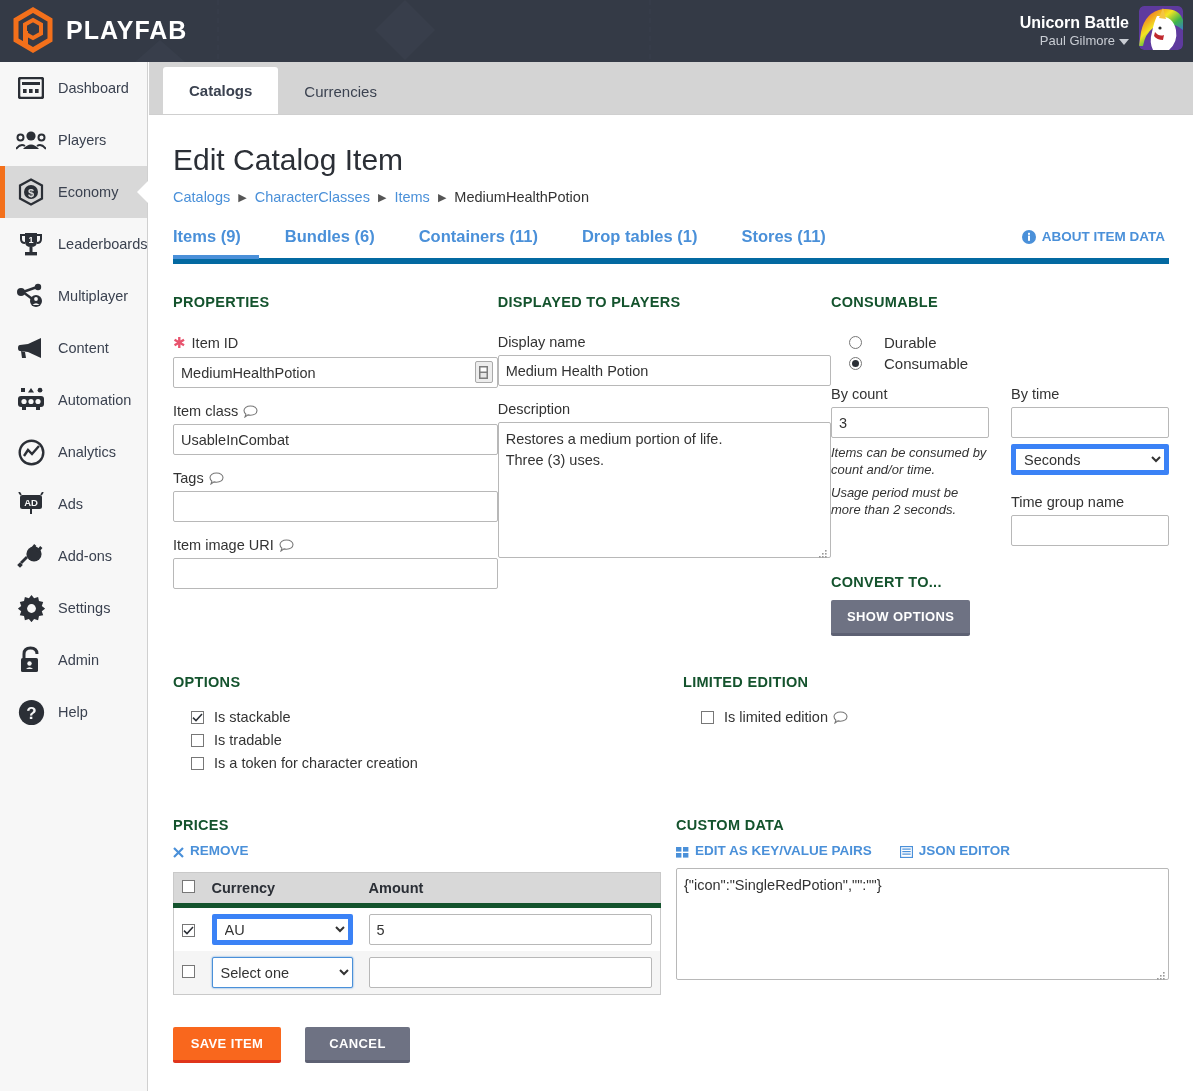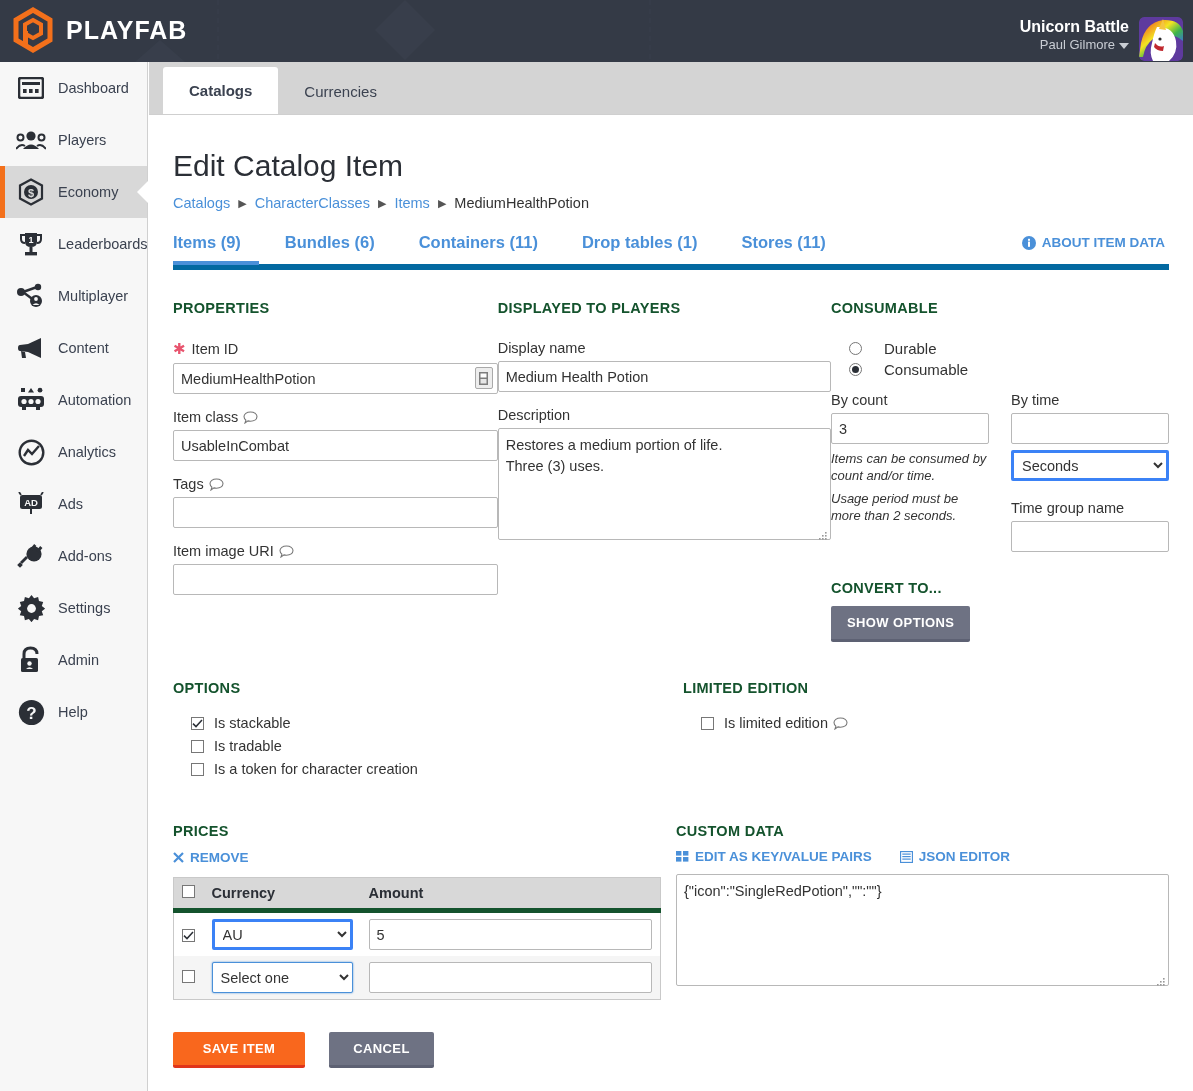--- a/index.html
+++ b/index.html
@@ -28,21 +28,21 @@
     position: absolute; left: 10px; top: 7px;
     display: flex; align-items: center; gap: 10px;
   }
   .logo-mark { width: 46px; height: 46px; display: block; }
   .logo-text {
     color: #ffffff; font-size: 25px; font-weight: bold;
     letter-spacing: 1px; line-height: 1;
   }
   .user-area {
     position: absolute; right: 10px; top: 6px;
-    display: flex; align-items: flex-start; gap: 10px; margin-top: 11px;
+    display: flex; align-items: flex-end; gap: 10px;
   }
   .user-text { text-align: right; }
   .user-title {
     color: #ffffff; font-size: 16px; font-weight: bold; line-height: 19px;
   }
   .user-name {
     color: #c9cdd4; font-size: 13px; line-height: 18px;
   }
   .caret-dn {
     display: inline-block; margin-left: 4px;
@@ -107,21 +107,21 @@
     display: flex; align-items: center;
     font-size: 15px; color: #3b4250;
     cursor: pointer;
   }
   .tab.active {
     background: #ffffff; font-weight: bold;
     border-top-left-radius: 3px; border-top-right-radius: 3px;
     height: 47px;
   }
 
-  .page { padding: 34px 24px 0 24px; }
+  .page { padding: 8px 24px 0 24px; margin-top: 20px; }
   .page-title {
     font-size: 30px; font-weight: normal; color: #2b2f36;
     margin: 0 0 12px 0; line-height: 34px;
   }
   .breadcrumb {
     font-size: 14.5px; color: #333; display: flex;
     align-items: center; gap: 8px; margin-bottom: 22px;
   }
   .breadcrumb a { color: #4a90d9; text-decoration: none; cursor: pointer; }
   .bc-sep { color: #555; font-size: 11px; }
@@ -164,21 +164,21 @@
     display: flex; align-items: center; gap: 5px;
   }
   .req { color: #e8546e; font-size: 15px; margin-right: 1px; }
   .bubble { display: inline-block; }
   input.txt, textarea.txt {
     width: 100%; border: 1px solid #b8b8b8; border-radius: 2px;
     font-family: "Liberation Sans", sans-serif;
     font-size: 14.5px; color: #333; padding: 5px 7px;
     height: 31px; background: #fff; outline: none;
   }
-  textarea.txt { height: 112px; resize: none; padding: 6px 7px; line-height: 21px; }
+  textarea.txt { height: 136px; resize: none; padding: 6px 7px; line-height: 21px; }
   .txt-wrap { position: relative; }
   .lock-btn {
     position: absolute; right: 5px; top: 4px;
     width: 18px; height: 22px;
     background: #ededed; border: 1px solid #a9a9a9; border-radius: 2px;
     display: flex; align-items: center; justify-content: center;
     cursor: pointer;
   }
   .resize-grip {
     position: absolute; right: 3px; bottom: 3px;
@@ -202,21 +202,21 @@
 
   .two-up { display: flex; gap: 22px; }
   .two-up > div { width: 158px; }
   .hint {
     font-size: 13px; font-style: italic; color: #333;
     line-height: 17px; margin-top: 6px;
   }
   select.sel {
     width: 100%; height: 31px; font-size: 14.5px;
     font-family: "Liberation Sans", sans-serif;
-    border: 3px solid #3b82f6; border-radius: 2px;
+    border: 5px solid #3b82f6; border-radius: 2px;
     background: #fff; color: #333; padding: 0 4px;
   }
 
   .btn {
     display: inline-block; border: none; cursor: pointer;
     font-family: "Liberation Sans", sans-serif;
     font-size: 13px; font-weight: bold; letter-spacing: .4px;
     color: #ffffff; padding: 9px 16px; border-radius: 2px;
   }
   .btn-gray { background: #6e7283; border-bottom: 3px solid #5d6173; }
@@ -227,21 +227,21 @@
     width: 13px; height: 13px; border: 1px solid #777; background: #fff;
     display: inline-flex; align-items: center; justify-content: center;
     flex: 0 0 13px; cursor: pointer; position: relative;
   }
   .cb-row { display: flex; align-items: center; gap: 10px; margin-bottom: 7px; }
   .cb-row .lbl { font-size: 14.5px; color: #333; display:flex; align-items:center; gap:5px;}
 
   
   .link-act {
     font-size: 13.5px; font-weight: bold; color: #4a90d9;
-    display: inline-flex; align-items: center; gap: 6px; cursor: pointer;
+    display: inline-flex; align-items: flex-end; gap: 6px; cursor: pointer;
   }
   table.prices {
     width: 488px; border-collapse: collapse;
     border: 1px solid #c9c9c9; margin-top: 10px;
   }
   table.prices th {
     background: #d8d8d8; font-size: 14.5px; font-weight: bold;
     color: #2b2f36; text-align: left; padding: 7px 8px;
     border-bottom: 5px solid #14532d;
   }
@@ -760,18 +760,18 @@
                 <rect x="1" y="7" width="1.6" height="1.6"></rect>
                 <rect x="7" y="1" width="1.6" height="1.6"></rect>
                 <rect x="4" y="4" width="1.6" height="1.6"></rect>
               </g>
             </svg>
         </div>
       </div>
     </div>
 
     <div style="margin-top:32px; display:flex; gap:24px;">
-      <button class="btn btn-orange" style="width:132px;">SAVE ITEM</button>
+      <button class="btn btn-orange" style="width:108px;">SAVE ITEM</button>
       <button class="btn btn-gray" style="width:105px;">CANCEL</button>
     </div>
 
   </div>
 </div>
 
 </body></html>

